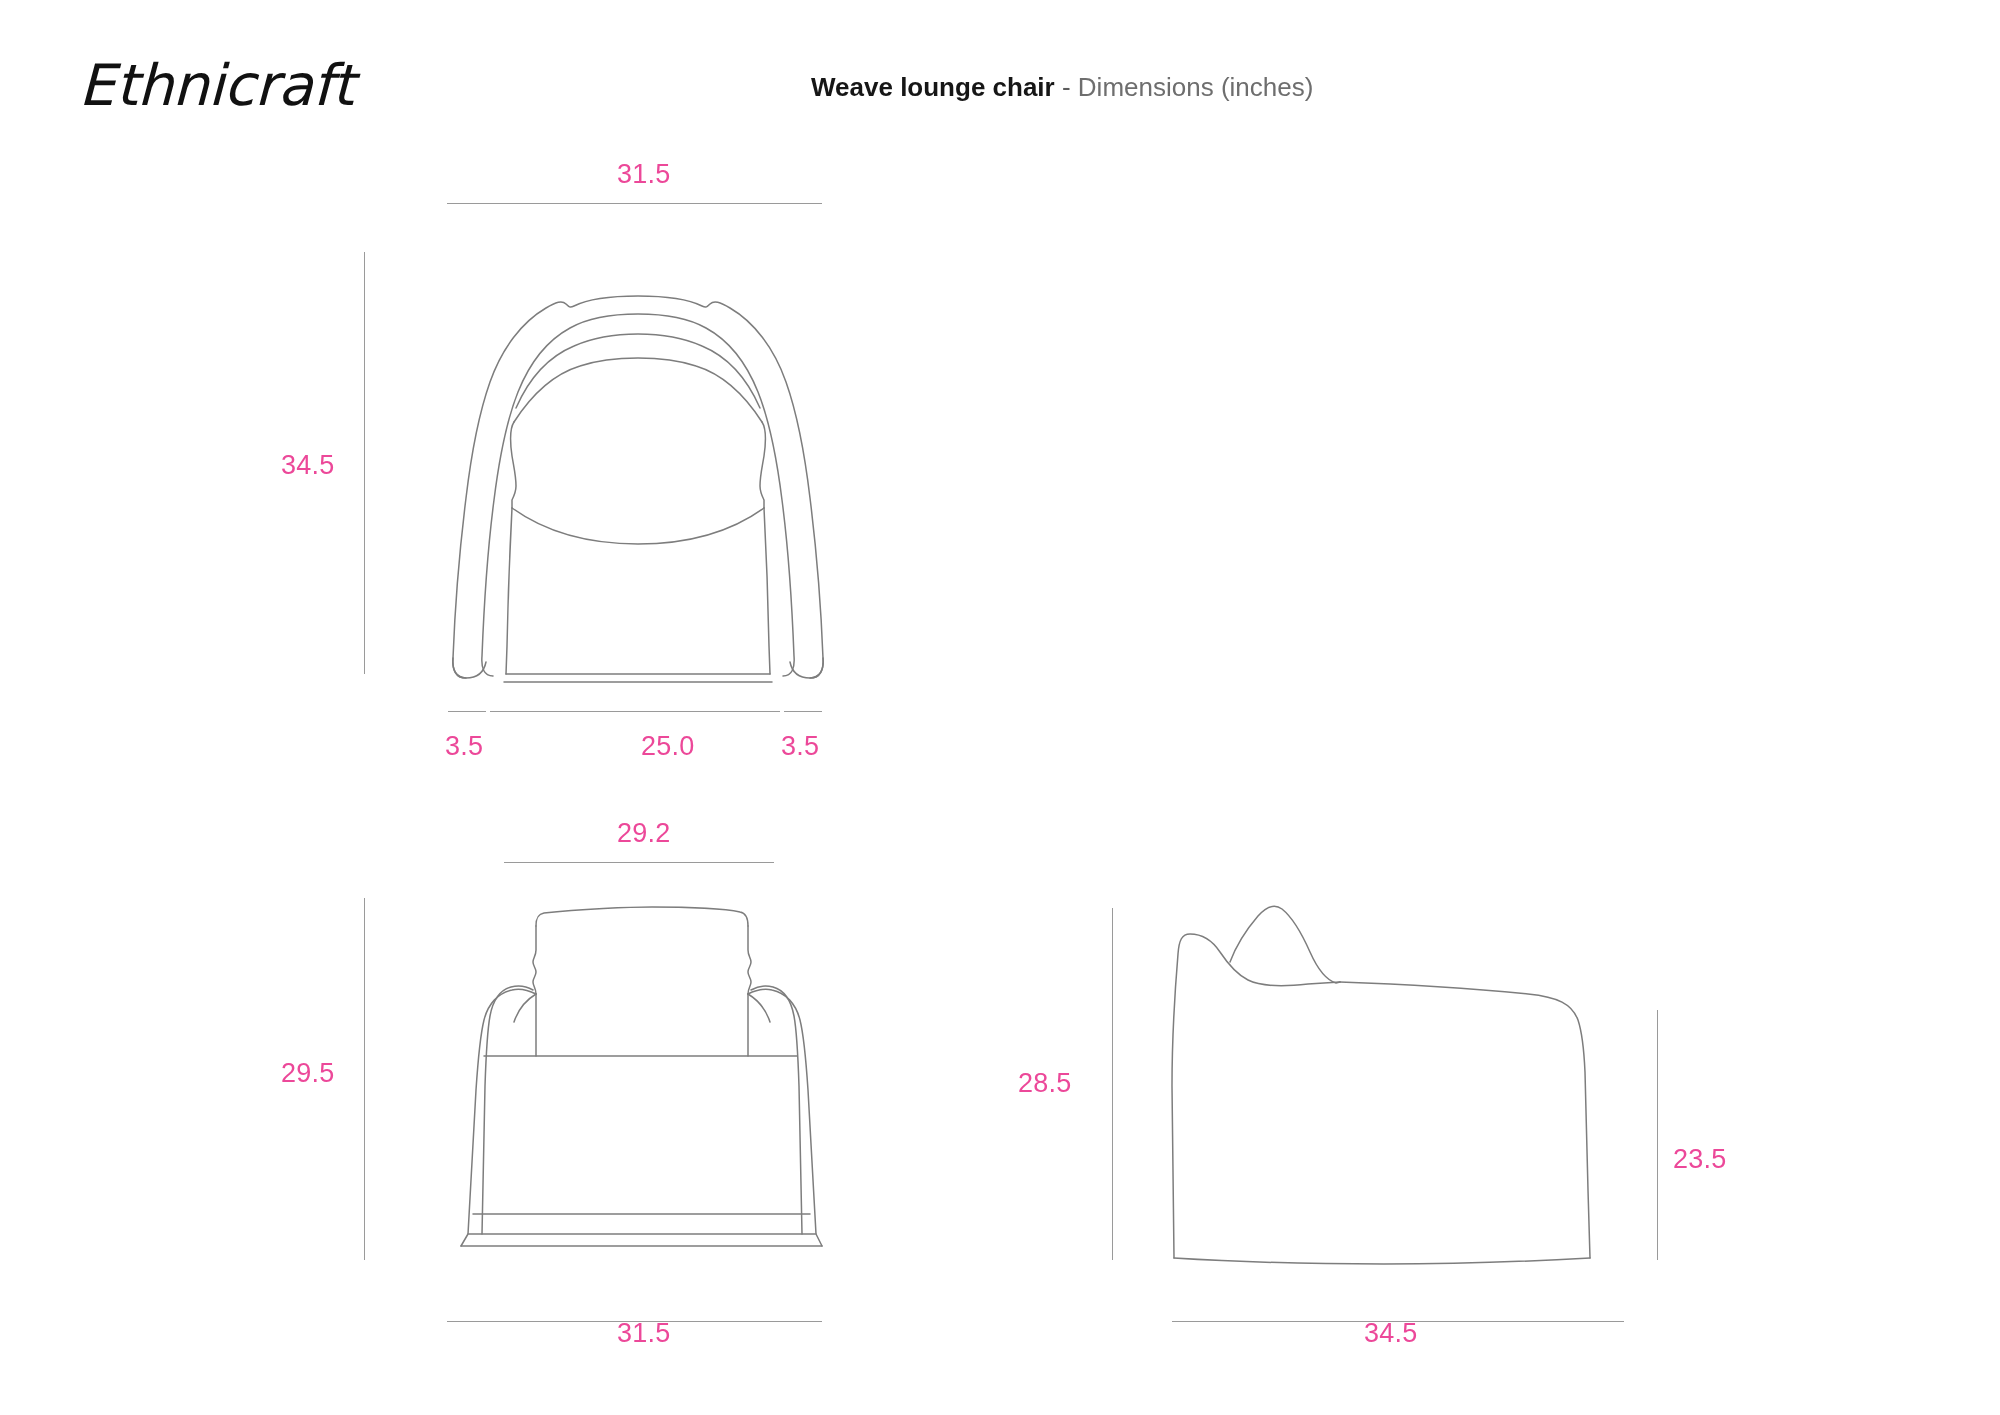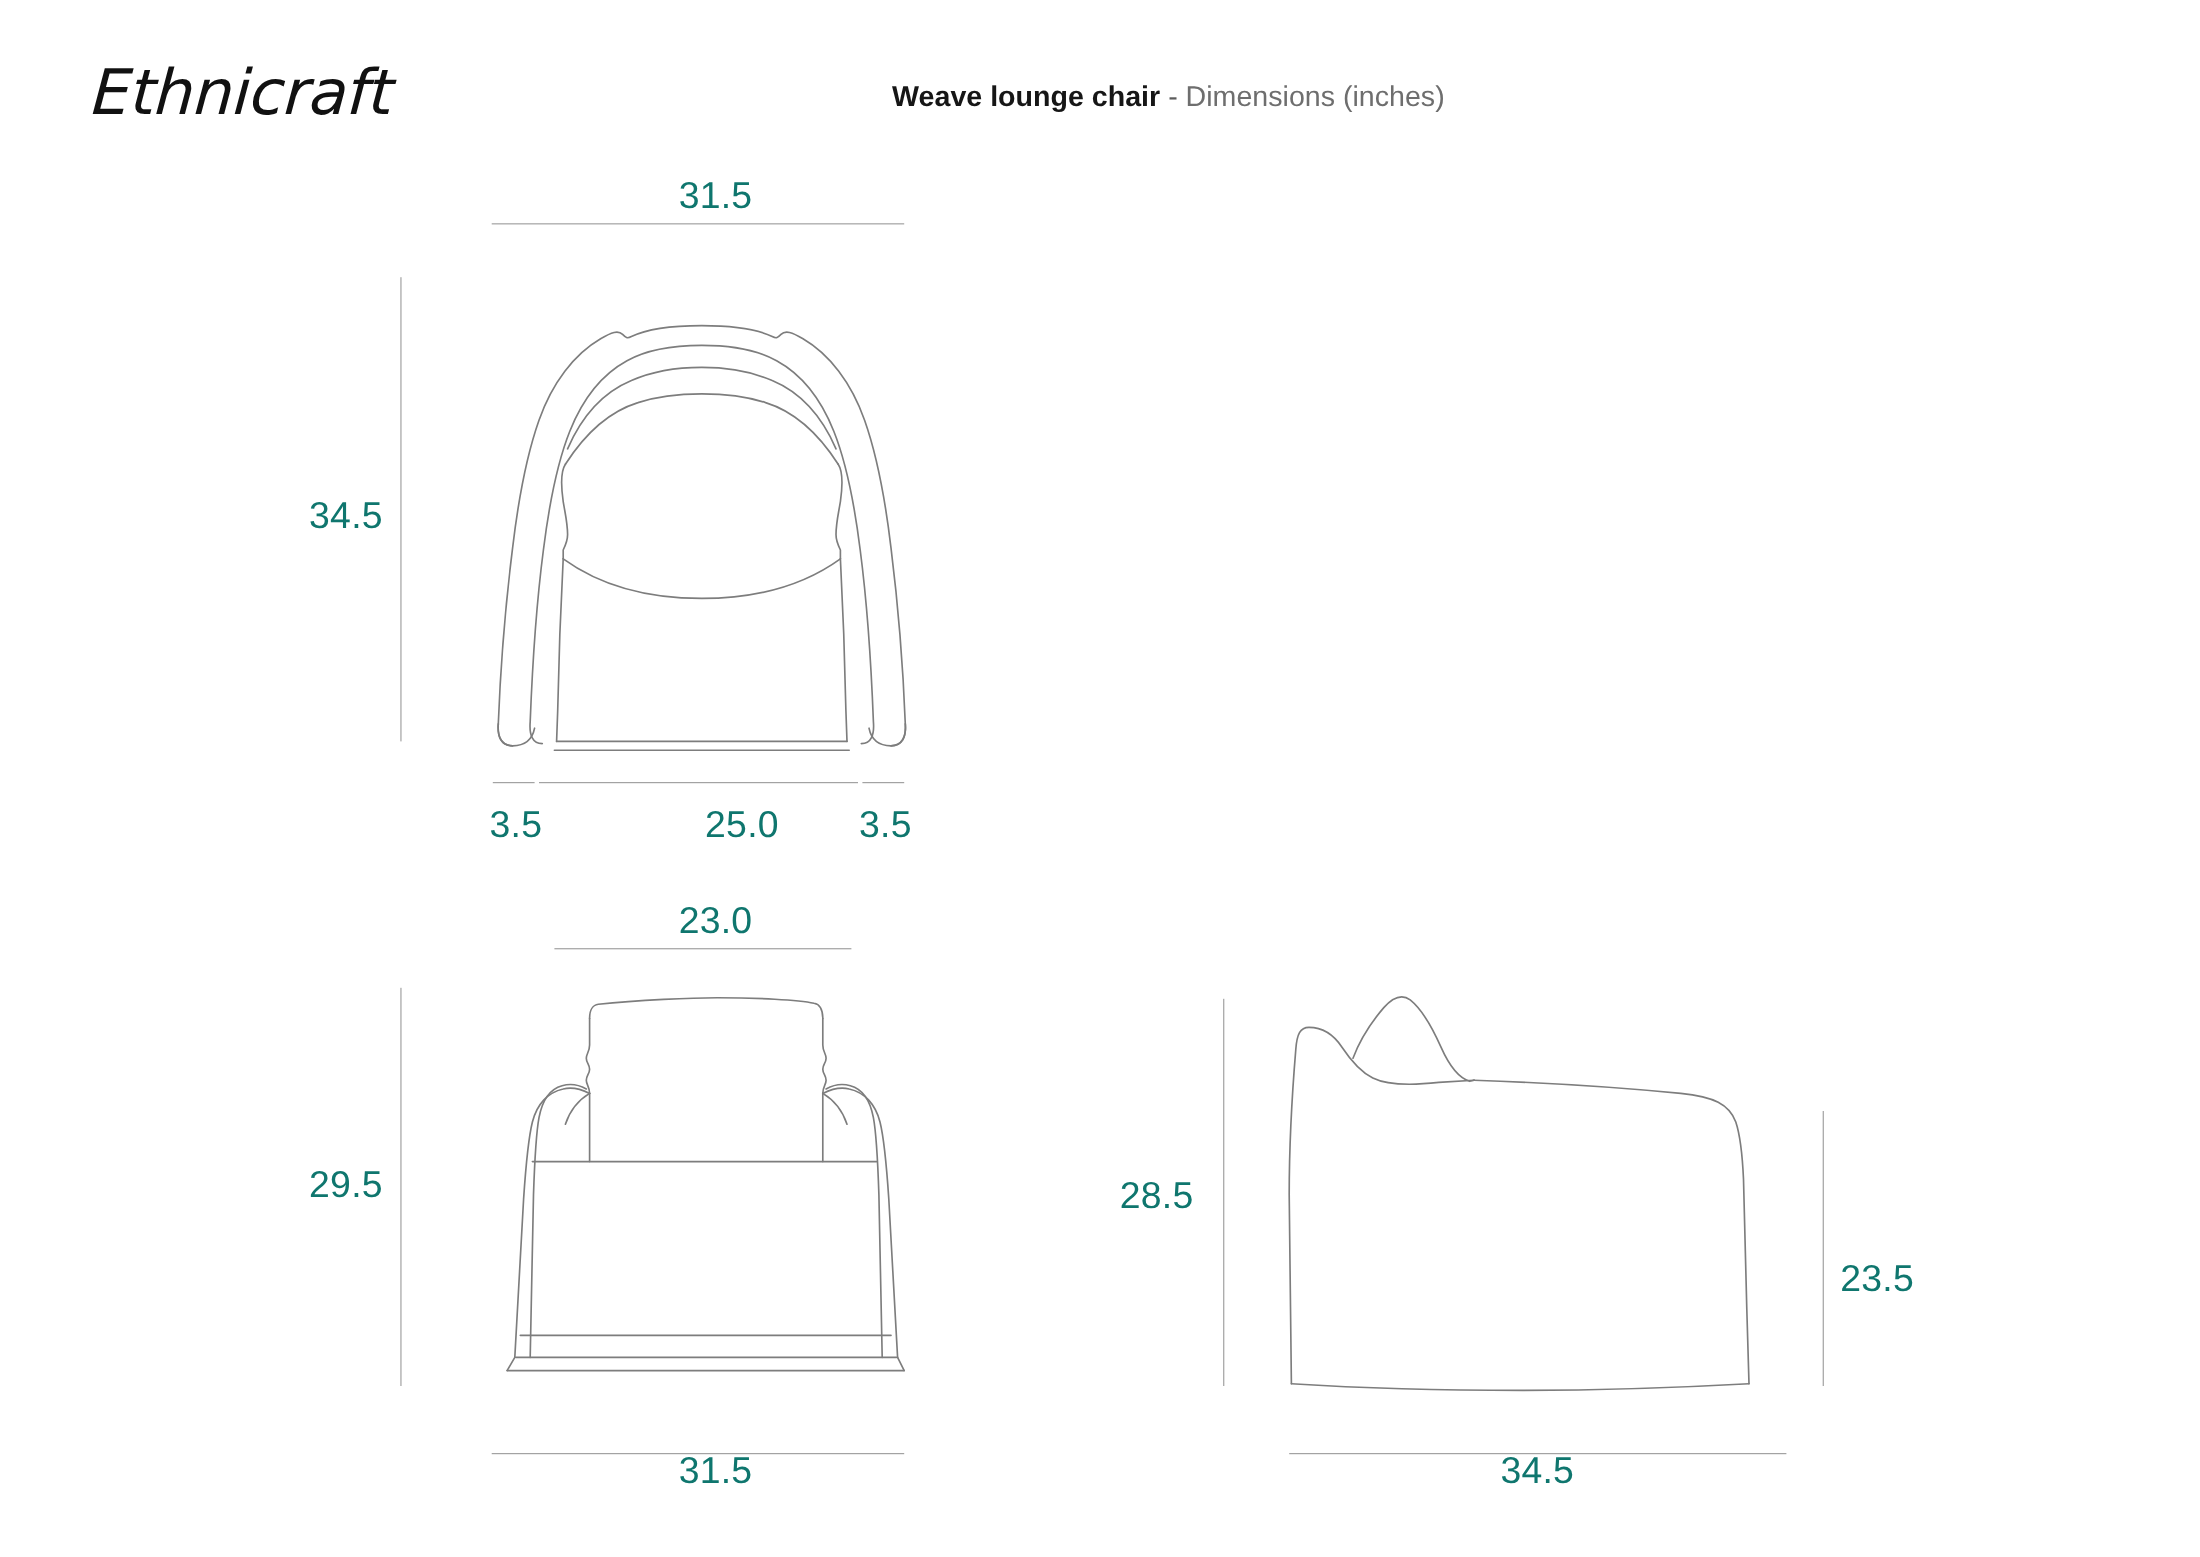--- a/index.html
+++ b/index.html
@@ -56,22 +56,22 @@
     color: #5c5c5c;
   }
   #doc-title .light {
     font-weight: 400;
     color: #6e6e6e;
   }
 
   
   .dim-label {
     position: absolute;
-    font-size: 34px;
-    color: #0f766e;
+    font-size: 27px;
+    color: #ec4899;
     white-space: nowrap;
     line-height: 1;
     letter-spacing: 0.2px;
   }
   .dim-line-h {
     position: absolute;
     height: 0;
     border-top: 1.4px solid #9a9a9a;
   }
   .dim-line-v {
@@ -183,21 +183,21 @@
   </svg>
 
   <div class="dim-line-h" style="left:448px; top:711px; width:38px;"></div>
   <div class="dim-line-h" style="left:490px; top:711px; width:290px;"></div>
   <div class="dim-line-h" style="left:784px; top:711px; width:38px;"></div>
 
   <div class="dim-label" style="left:445px; top:733px;">3.5</div>
   <div class="dim-label" style="left:613px; top:733px;margin-left:28px;">25.0</div>
   <div class="dim-label" style="left:781px; top:733px;">3.5</div>
 
-  <div class="dim-label" style="left:617px; top:820px;">23.0</div>
+  <div class="dim-label" style="left:617px; top:820px;">29.2</div>
   <div class="dim-line-h" style="left:504px; top:862px; width:270px;"></div>
 
   <div class="dim-label" style="left:281px; top:1060px;">29.5</div>
   <div class="dim-line-v" style="left:364px; top:898px; height:362px;"></div>
 
   <svg class="view-svg" style="left:440px; top:890px; width:396px; height:372px;" viewBox="0 0 396 372" preserveAspectRatio="none">
 
     <path d="M 96 36
              C 96 28 98 24 104 23
              C 140 19 190 17 212 17

